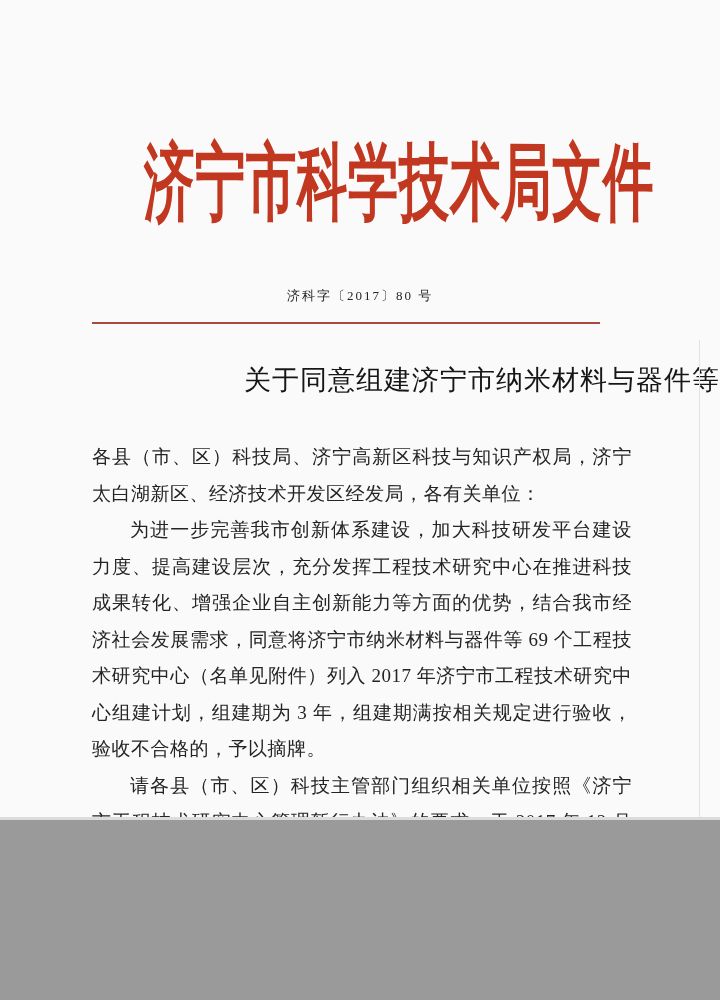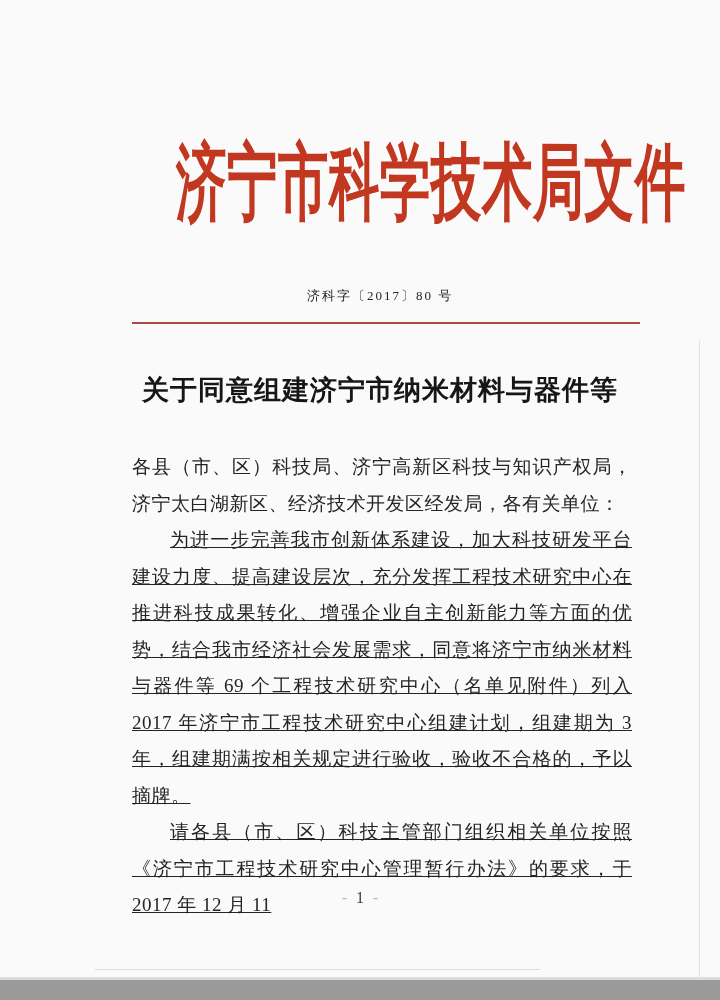--- a/index.html
+++ b/index.html
@@ -4,26 +4,25 @@
 <style>
   html, body {
     margin: 0;
     padding: 0;
     background: #9a9a9a;
     font-family: "Liberation Serif", serif;
   }
   .page {
     position: relative;
     width: 720px;
-    height: 980px;
+    height: 820px;
     margin: 0 auto;
     background: var(--paper, #fafafb);
     overflow: hidden;
     box-sizing: border-box;
-    padding-left: 40px;
   }
   
   .agency {
     padding-top: 138px;
     text-align: center;
   }
   .agency .agency-title {
     margin: 0;
     font-family: "Liberation Serif", serif;
     font-weight: 700;
@@ -46,43 +45,43 @@
   }
   
   .red-rule {
     margin: 14px 0 0 92px;
     width: 508px;
     height: 2px;
     background: var(--rule-red, #aa4a40);
   }
   
   .doc-title {
-    margin: 44px 0 0 0;
-    text-align: center;
+    margin: 34px 0 0 0;
+    text-align: right;
     font-family: "Liberation Sans", sans-serif;
-    font-weight: 700;
+    font-weight: 400;
     font-size: 27px;
     line-height: 45px;
     letter-spacing: 1px;
     color: #161616;
   }
   .doc-title span { display: block; }
   
   .body-text {
     margin-top: 36px;
     padding: 0 88px 0 92px;
     font-size: 19px;
     line-height: 36.5px;
     letter-spacing: 0.5px;
     text-align: justify;
     text-justify: inter-ideograph;
     color: var(--ink, #242424);
   }
   .body-text p { margin: 0; }
-  .body-text p.indent { text-indent: 2em; text-decoration: underline; }
+  .body-text p.indent { text-indent: 2em; }
   
   .page-footer {
     position: absolute;
     left: 0;
     top: 886px;
     width: 100%;
     text-align: center;
     font-size: 16px;
     line-height: 24px;
     color: #3a3a3a;

